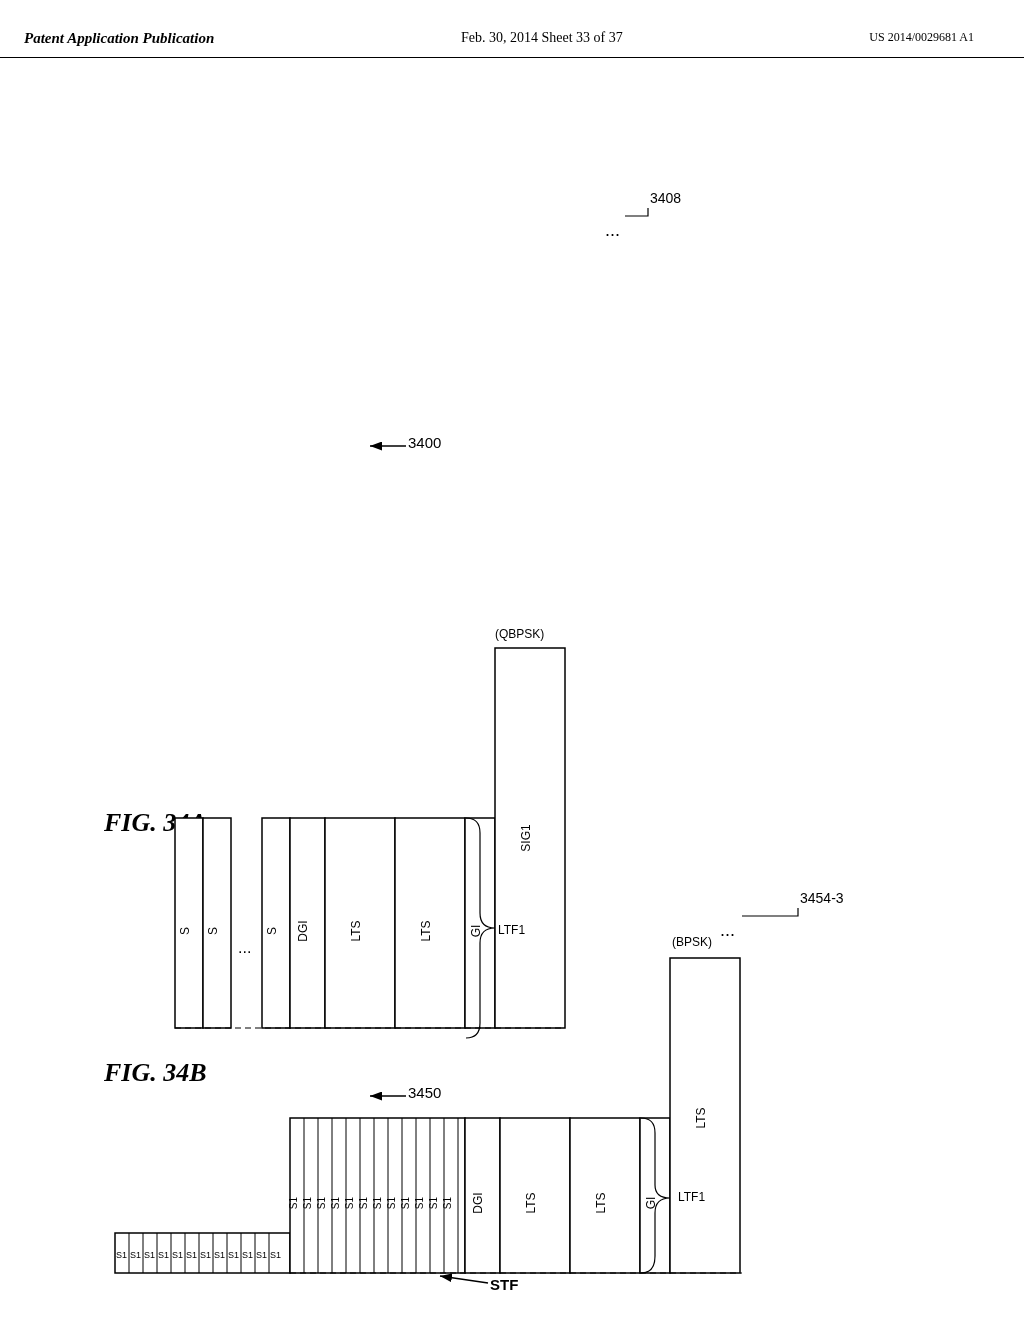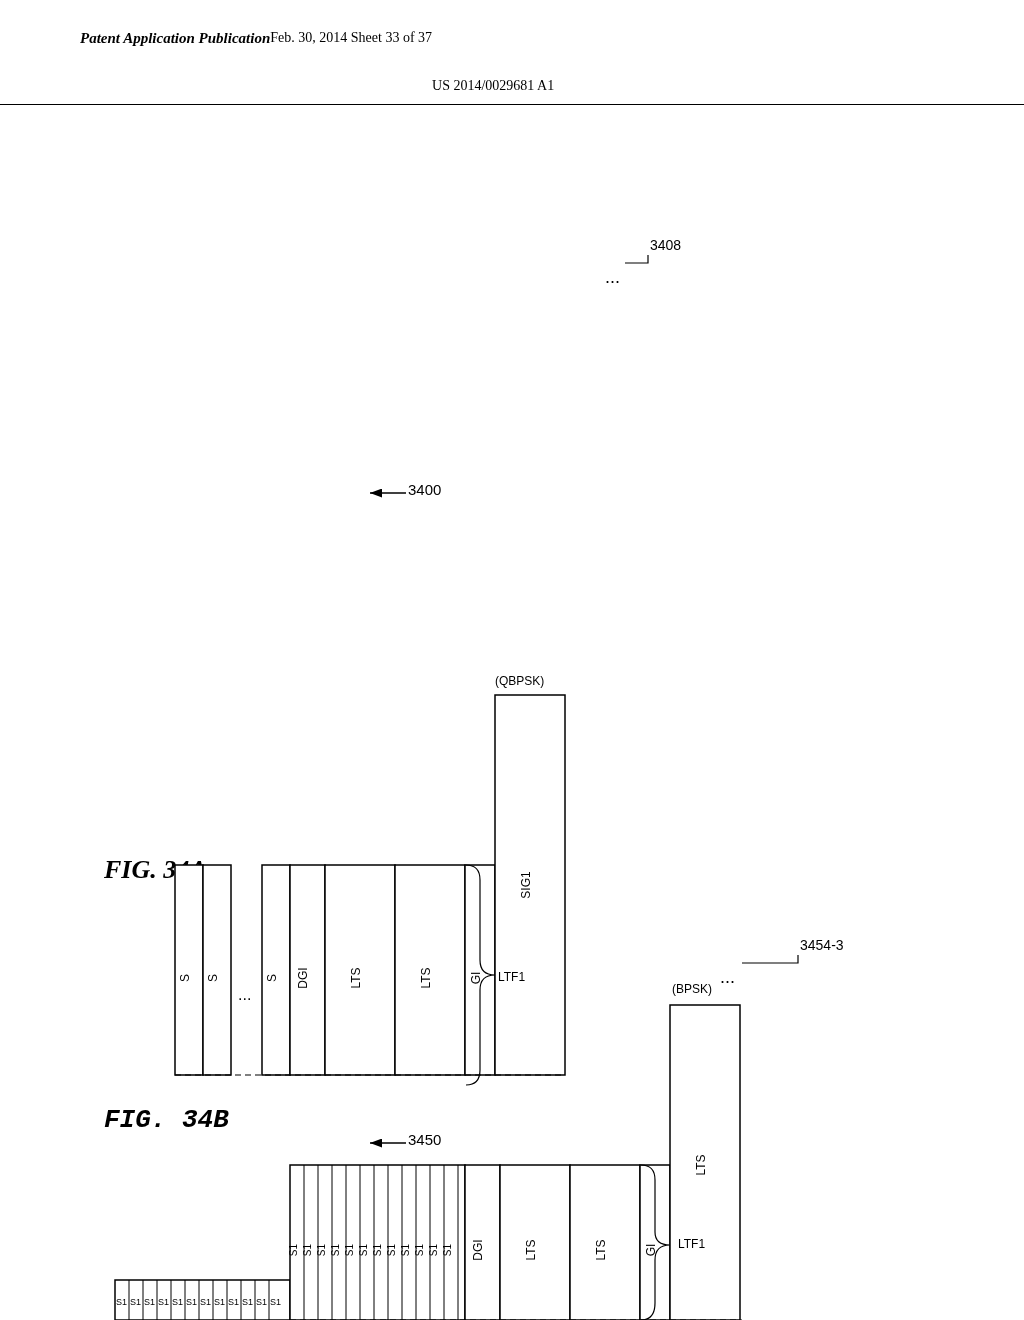--- a/index.html
+++ b/index.html
@@ -8,37 +8,36 @@
       height: 1320px;
       background: #fff;
       font-family: 'Times New Roman', Times, serif;
       overflow: hidden;
       position: relative;
     }
 
     
     .header {
       display: flex;
-      justify-content: flex-start;
+      justify-content: space-between;
       align-items: flex-start;
-      padding: 30px 50px 10px 80px;
+      padding: 30px 50px 10px 24px;
       border-bottom: 1px solid #000;
     }
     .header-left {
       font-size: 15px;
       font-weight: bold;
       font-style: italic;
     }
     .header-center {
       font-size: 14px;
       text-align: center;
     }
     .header-right {
-      font-size: 14px;
-      margin-top: 48px;
+      font-size: 12px;
     }
 
     
     .diagram-area {
       position: relative;
       width: 100%;
       height: 1220px;
     }
 
     
@@ -65,21 +64,21 @@
 <div class="header">
   <div class="header-left">Patent Application Publication</div>
   <div class="header-center">Feb. 30, 2014  Sheet 33 of 37</div>
   <div class="header-right">US 2014/0029681 A1</div>
 </div>
 
 <div class="diagram-area">
 
   <div class="fig-label" style="left:104px; top:750px;">FIG. 34A</div>
 
-  <div class="fig-label" style="left:104px; top:1000px;font-family:Liberation Mono, monospace;">FIG. 34B</div>
+  <div class="fig-label" style="left:104px; top:1000px;">FIG. 34B</div>
 
   <svg class="diagram-svg" viewBox="0 0 1024 1220" xmlns="http://www.w3.org/2000/svg">
 
     <text x="408" y="390" font-size="15" font-family="Arial, sans-serif">3400</text>
 
     <line x1="406" y1="388" x2="370" y2="388" stroke="#000" stroke-width="1.5" marker-end="url(#arrowhead)"></line>
 
     <text x="650" y="145" font-size="14" font-family="Arial, sans-serif">3408</text>
 
     <path d="M 648,150 L 648,158 L 625,158" stroke="#000" stroke-width="1.2" fill="none"></path>

